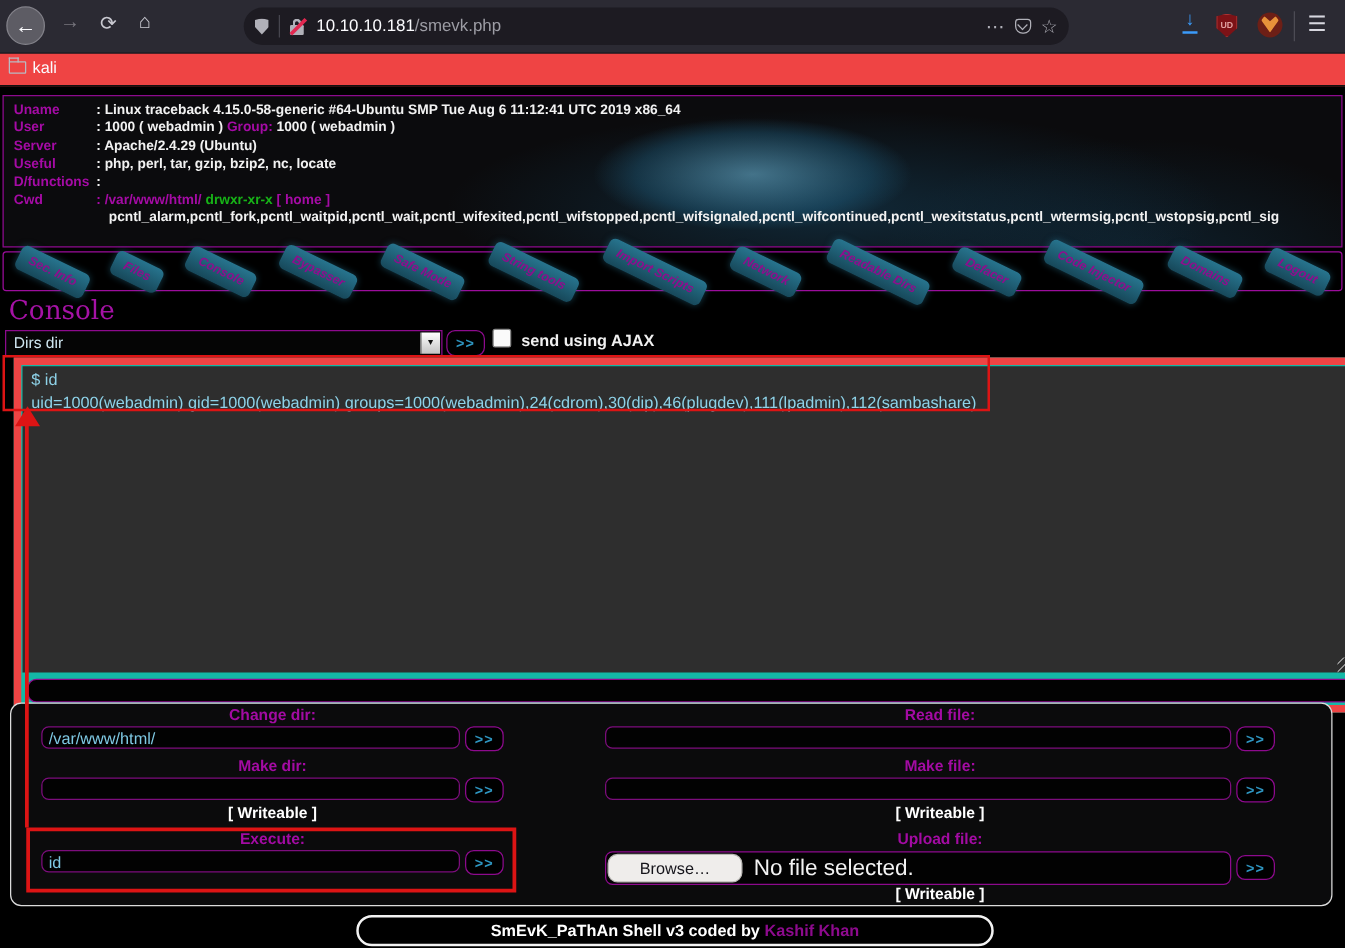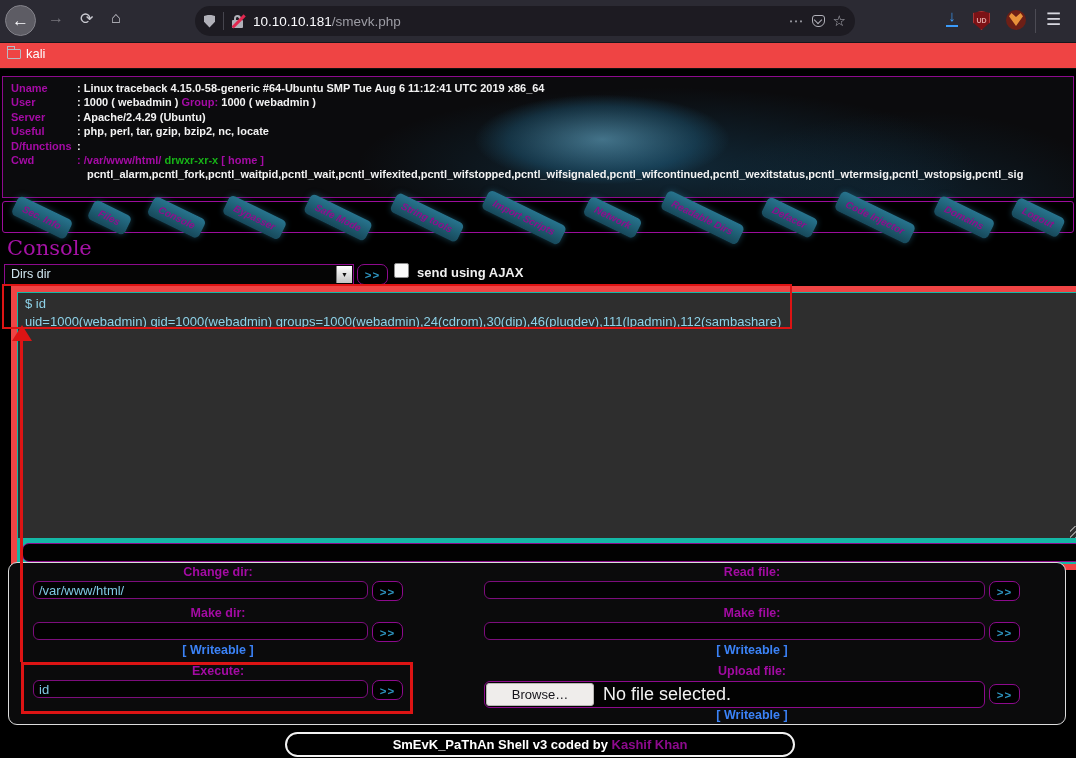--- a/index.html
+++ b/index.html
@@ -99,33 +99,33 @@
   .ann-outbox{left:2px;top:284px;width:786px;height:41px;border:2px solid #dd1414;}
   .ann-execbox{left:21px;top:662px;width:386px;height:46px;border:3px solid #dd1414;}
   .ann-line{left:20px;top:340px;width:3px;height:322px;background:#dd1414;}
   .ann-head{left:12px;top:325px;width:0;height:0;border-left:10px solid transparent;border-right:10px solid transparent;
             border-bottom:16px solid #dd1414;}
 
   
   .form-box{position:absolute;left:8px;top:562px;width:1056px;height:161px;border:1px solid #dcdcdc;border-radius:9px;
             background:#0b0b0c;}
   .flabel{position:absolute;font-size:12.5px;font-weight:bold;color:#a30ba3;text-align:center;}
-  .fwrit{position:absolute;font-size:12.5px;font-weight:bold;color:#3b82f6;text-align:center;}
+  .fwrit{position:absolute;font-size:12.5px;font-weight:bold;color:#ffffff;text-align:center;}
   .col-l{left:33px;width:370px;}
   .col-r{left:484px;width:536px;}
   .tinput{position:absolute;background:#020202;border:1px solid #7c0d7c;border-radius:6px;color:#7fc9e4;
           font-size:13px;padding:0 5px;height:18px;box-sizing:border-box;outline:none;}
   .in-l{left:33px;width:335px;}
   .in-r{left:484px;width:501px;}
   .go-l{position:absolute;left:372px;width:31px;height:20px;line-height:18px;}
   .go-r{position:absolute;left:989px;width:31px;height:20px;line-height:18px;}
   .filectl{position:absolute;left:484px;top:681px;width:501px;height:27px;border:1px solid #8d0a8d;border-radius:6px;
            background:#020202;box-sizing:border-box;display:flex;align-items:center;cursor:pointer;}
   .browse{margin:1px 0 1px 1px;height:23px;width:108px;background:#efedeb;color:#15141a;border:1px solid #b9b7b4;
-          border-radius:3px;font-size:13px;font-family:"Liberation Sans",sans-serif;cursor:pointer;}
+          border-radius:8px;font-size:13px;font-family:"Liberation Sans",sans-serif;cursor:pointer;}
   .filestatus{margin-left:9px;color:#f2f2f2;font-size:18px;}
 
   
   .footer-pill{position:absolute;left:285px;top:732px;width:506px;height:21px;border:2px solid #f2f2f2;border-radius:13px;
                background:#000;text-align:center;line-height:21px;font-size:13px;font-weight:bold;color:#fff;box-sizing:content-box;}
   .footer-author{color:#8d0a8d;}
 </style>
 </head>
 <body>
 

